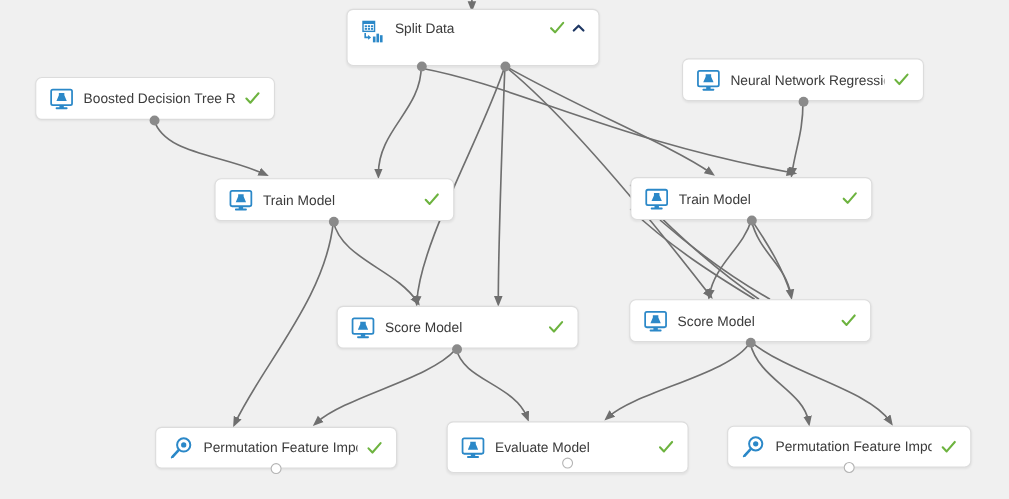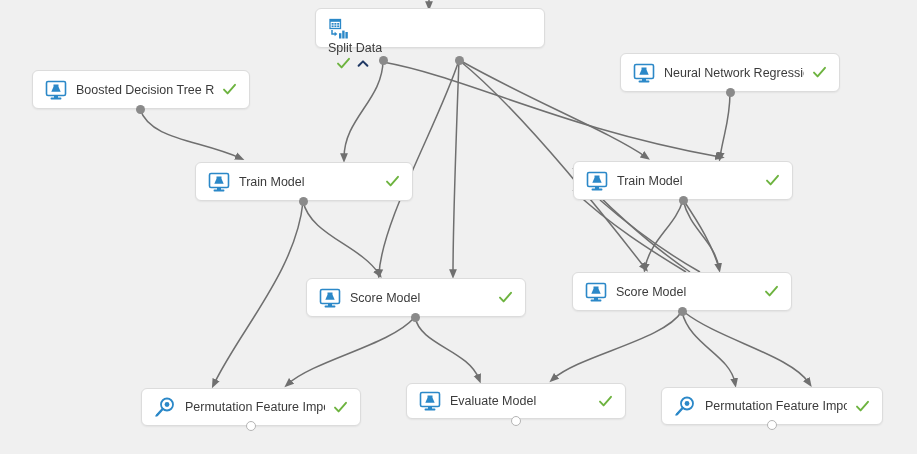--- a/index.html
+++ b/index.html
@@ -81,21 +81,21 @@
         <path d="M 414 318 C 390 345, 315 360, 288 384" fill="none" stroke="#6f6f6f" stroke-width="1.5" marker-end="url(#arrowhead)"></path>
         <path d="M 682 311 C 665 340, 580 355, 553 379" fill="none" stroke="#6f6f6f" stroke-width="1.5" marker-end="url(#arrowhead)"></path>
         <path d="M 682 312 C 690 345, 730 355, 735 383" fill="none" stroke="#6f6f6f" stroke-width="1.5" marker-end="url(#arrowhead)"></path>
         <path d="M 684 312 C 720 340, 790 355, 809 383" fill="none" stroke="#6f6f6f" stroke-width="1.5" marker-end="url(#arrowhead)"></path>
         <path d="M 600 200 C 640 235, 670 255, 700 272" fill="none" stroke="#6f6f6f" stroke-width="1.5"></path>
         <path d="M 573 168 C 600 200, 650 245, 690 272" fill="none" stroke="#6f6f6f" stroke-width="1.5"></path>
         <path d="M 573 190 C 610 225, 650 250, 686 272" fill="none" stroke="#6f6f6f" stroke-width="1.5"></path>
       </g>
   </svg>
   <div id="node-layer">
-      <div class="node tall" style="left: 315px; top: 8px; width: 230px; height: 40px; flex-direction: column;">
+      <div class="node tall" style="left: 315px; top: 8px; width: 230px; height: 52px;">
         <div class="node-icon">
           <svg width="22" height="22" viewBox="0 0 22 22">
             <rect x="2" y="1.5" width="10.5" height="9" fill="#ffffff" stroke="#2b88c8" stroke-width="1.3"></rect>
             <rect x="2" y="1.5" width="10.5" height="2.3" fill="#2b88c8"></rect>
             <g fill="#2b88c8">
               <rect x="3.6" y="5" width="2" height="1.7"></rect>
               <rect x="6.4" y="5" width="2" height="1.7"></rect>
               <rect x="9.2" y="5" width="2" height="1.7"></rect>
               <rect x="3.6" y="7.4" width="2" height="1.7"></rect>
               <rect x="6.4" y="7.4" width="2" height="1.7"></rect>
@@ -263,21 +263,21 @@
         </div>
         <div class="node-status">
           <svg class="check" width="15" height="15" viewBox="0 0 15 15">
             <path d="M2 7.6 L5.6 11.4 L13 2.8" fill="none" stroke="#6db33f" stroke-width="1.9" stroke-linecap="round" stroke-linejoin="round"></path>
           </svg>
         </div>
       </div>
       <div class="port" style="left: 214px; top: 388px; opacity: 0;"></div>
       <div class="port" style="left: 288px; top: 388px; opacity: 0;"></div>
       <div class="port hollow" style="left: 251px; top: 426px;"></div>
-      <div class="node" style="left: 406px; top: 383px; width: 220px; height: 36px;">
+      <div class="node" style="left: 406px; top: 383px; width: 220px; height: 47px;">
         <div class="node-icon">
           <svg width="22" height="22" viewBox="0 0 22 22">
             <rect x="1.5" y="2.5" width="19" height="14" rx="1.5" fill="#ffffff" stroke="#2b88c8" stroke-width="1.6"></rect>
             <path d="M8.5 5.5 h5 v2.2 l2.2 5.1 h-9.4 l2.2 -5.1 z" fill="#2b88c8"></path>
             <rect x="9" y="16.6" width="4" height="2.6" fill="#2b88c8"></rect>
             <rect x="5.6" y="18.6" width="10.8" height="1.8" rx="0.7" fill="#2b88c8"></rect>
           </svg>
         </div>
         <div class="node-body">
           <div class="node-title">Evaluate Model</div>

